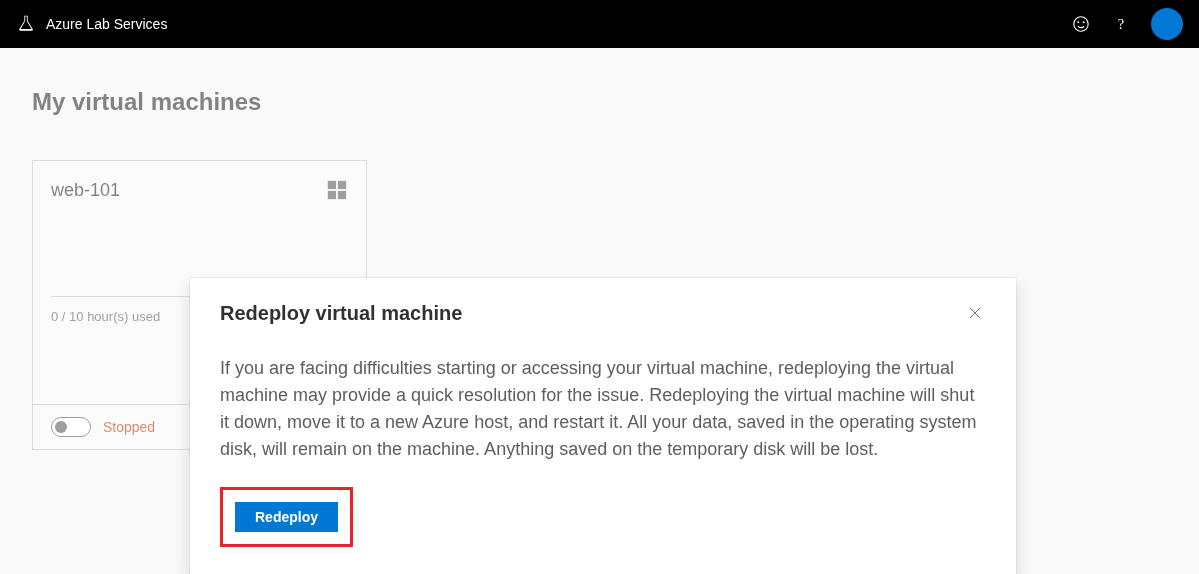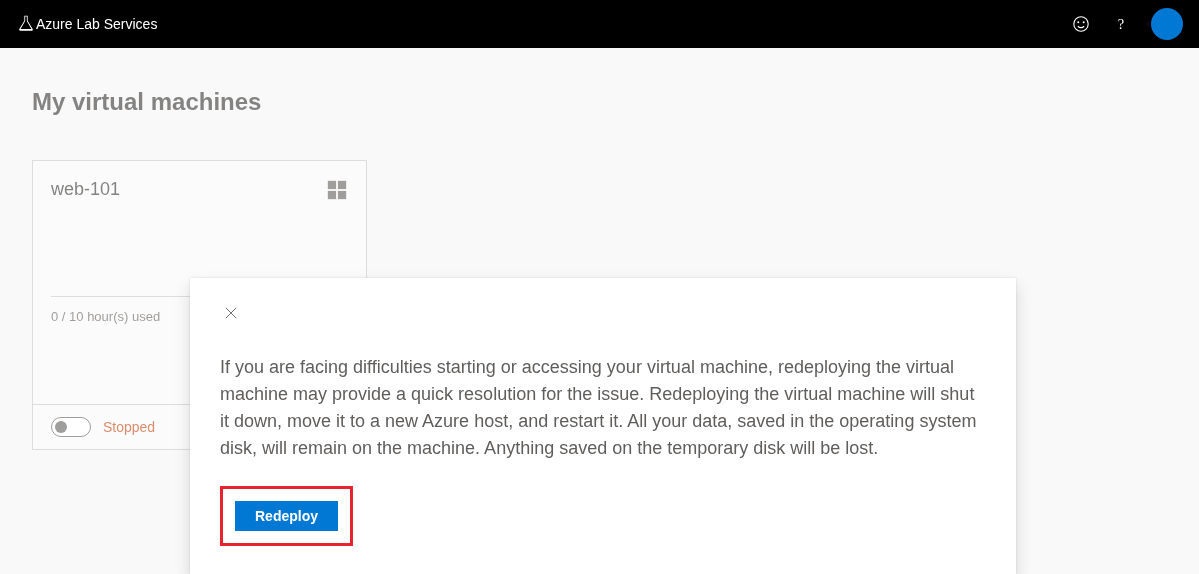--- a/index.html
+++ b/index.html
@@ -15,21 +15,21 @@
       background: #000;
       height: 48px;
       display: flex;
       align-items: center;
       padding: 0 16px;
       justify-content: space-between;
     }
     .header-left {
       display: flex;
       align-items: center;
-      gap: 0;
+      gap: 10px;
     }
     .logo-icon {
       width: 20px;
       height: 20px;
       fill: #fff;
     }
     .header-title {
       color: #fff;
       font-size: 14px;
       font-weight: 400;
@@ -65,21 +65,21 @@
       color: #323130;
       margin-bottom: 44px;
     }
     .vm-card {
       width: 335px;
       border: 1px solid #c8c6c4;
       background: #faf9f8;
     }
     .vm-card-header {
       display: flex;
-      align-items: flex-start;
+      align-items: center;
       justify-content: space-between;
       padding: 18px 18px 0 18px;
     }
     .vm-name {
       font-size: 18px;
       font-weight: 400;
       color: #323130;
     }
     .os-icon {
       width: 22px;
@@ -237,20 +237,21 @@
       </div>
       <span class="toggle-label">Stopped</span>
     </div>
   </div>
 </div>
 
 <div class="overlay"></div>
 
 <div class="dialog">
   <div class="dialog-header">
+    <h2 class="dialog-title">Redeploy virtual machine</h2>
     <button class="dialog-close">
       <svg viewBox="0 0 16 16" width="14" height="14" stroke="#605e5c" stroke-width="1">
         <line x1="2" y1="2" x2="14" y2="14"></line>
         <line x1="14" y1="2" x2="2" y2="14"></line>
       </svg>
     </button>
   </div>
   <div class="dialog-body">If you are facing difficulties starting or accessing your virtual machine, redeploying the virtual machine may provide a quick resolution for the issue. Redeploying the virtual machine will shut it down, move it to a new Azure host, and restart it. All your data, saved in the operating system disk, will remain on the machine. Anything saved on the temporary disk will be lost.</div>
   <div class="dialog-button-wrapper">
     <button class="dialog-button">Redeploy</button>

